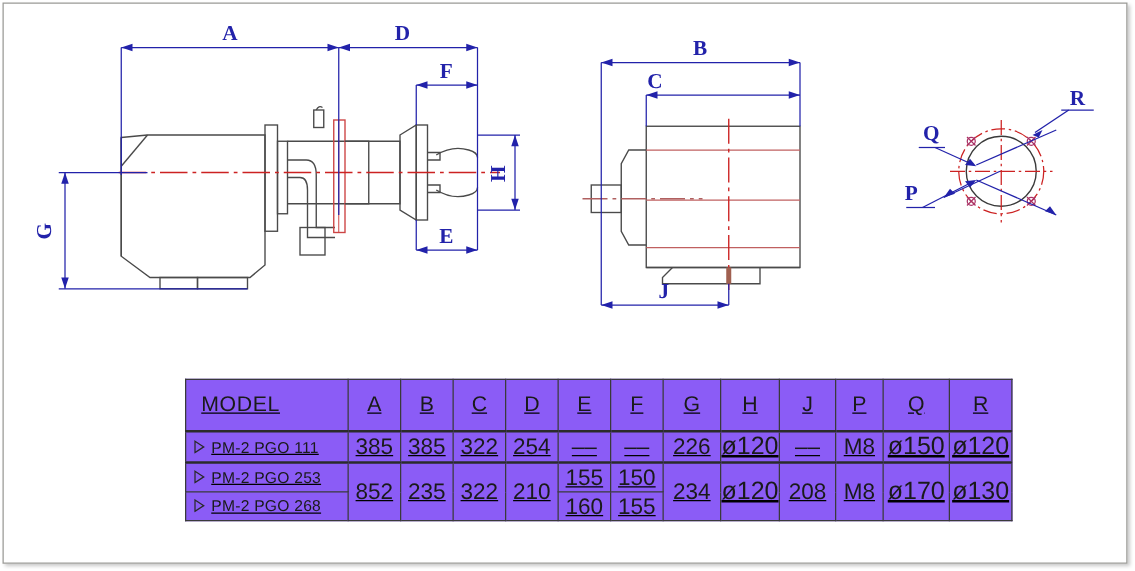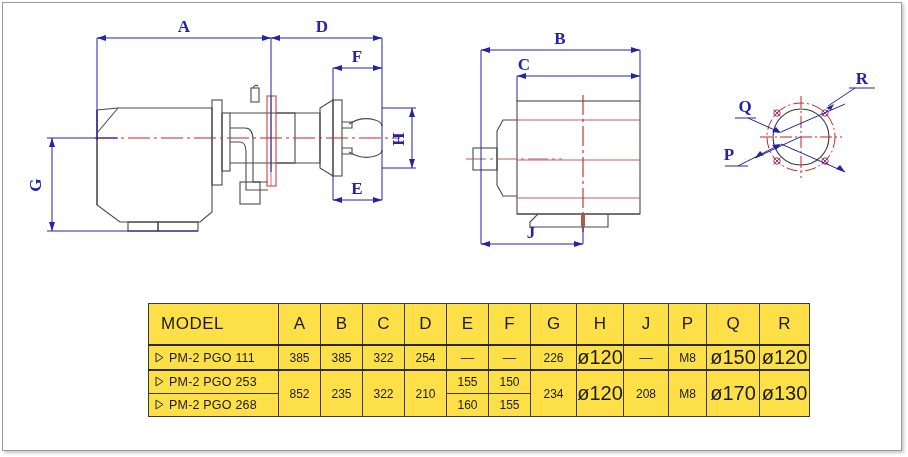--- a/index.html
+++ b/index.html
@@ -37,21 +37,22 @@
   #spec-table-wrap {
     position: absolute;
     left: 148px;
     top: 303px;
     width: 620px;
   }
   table.spec {
     border-collapse: collapse;
     table-layout: fixed;
     width: 620px;
-    background: #fde047;
+    background: #8b5cf6;
+    text-decoration: underline;
   }
   table.spec td, table.spec th {
     border: 1px solid #3a3a3a;
     text-align: center;
     vertical-align: middle;
     font-family: "Liberation Sans", sans-serif;
     color: #1a1a1a;
     padding: 0;
     font-weight: normal;
   }
@@ -70,21 +71,21 @@
   table.spec td.model-cell {
     text-align: left;
     padding-left: 4px;
     font-size: 12.5px;
     height: 22px;
     white-space: nowrap;
     letter-spacing: 0.2px;
     margin-left: 12px;
   }
   table.spec td.val {
-    font-size: 12px;
+    font-size: 18px;
     height: 22px;
   }
   table.spec td.val-sm {
     font-size: 20px;
   }
   .tri-outline {
     display: inline-block;
     position: relative;
     top: 1px;
     margin-right: 5px;

